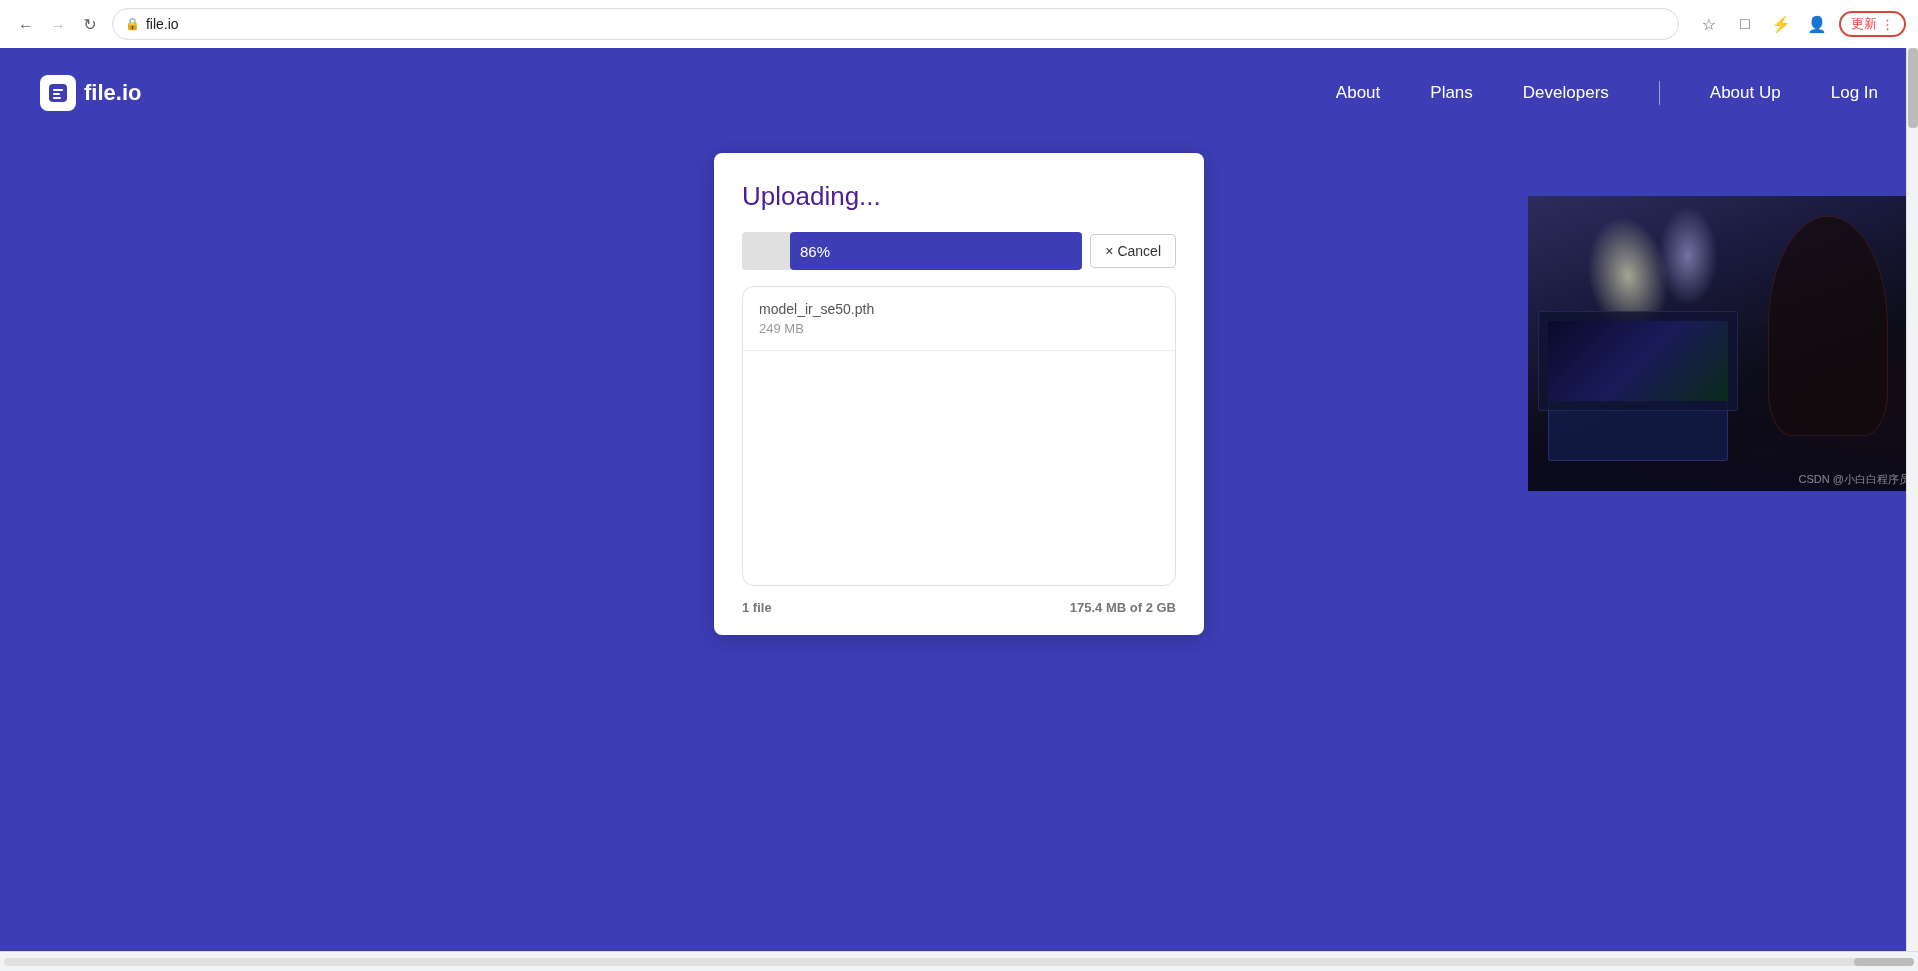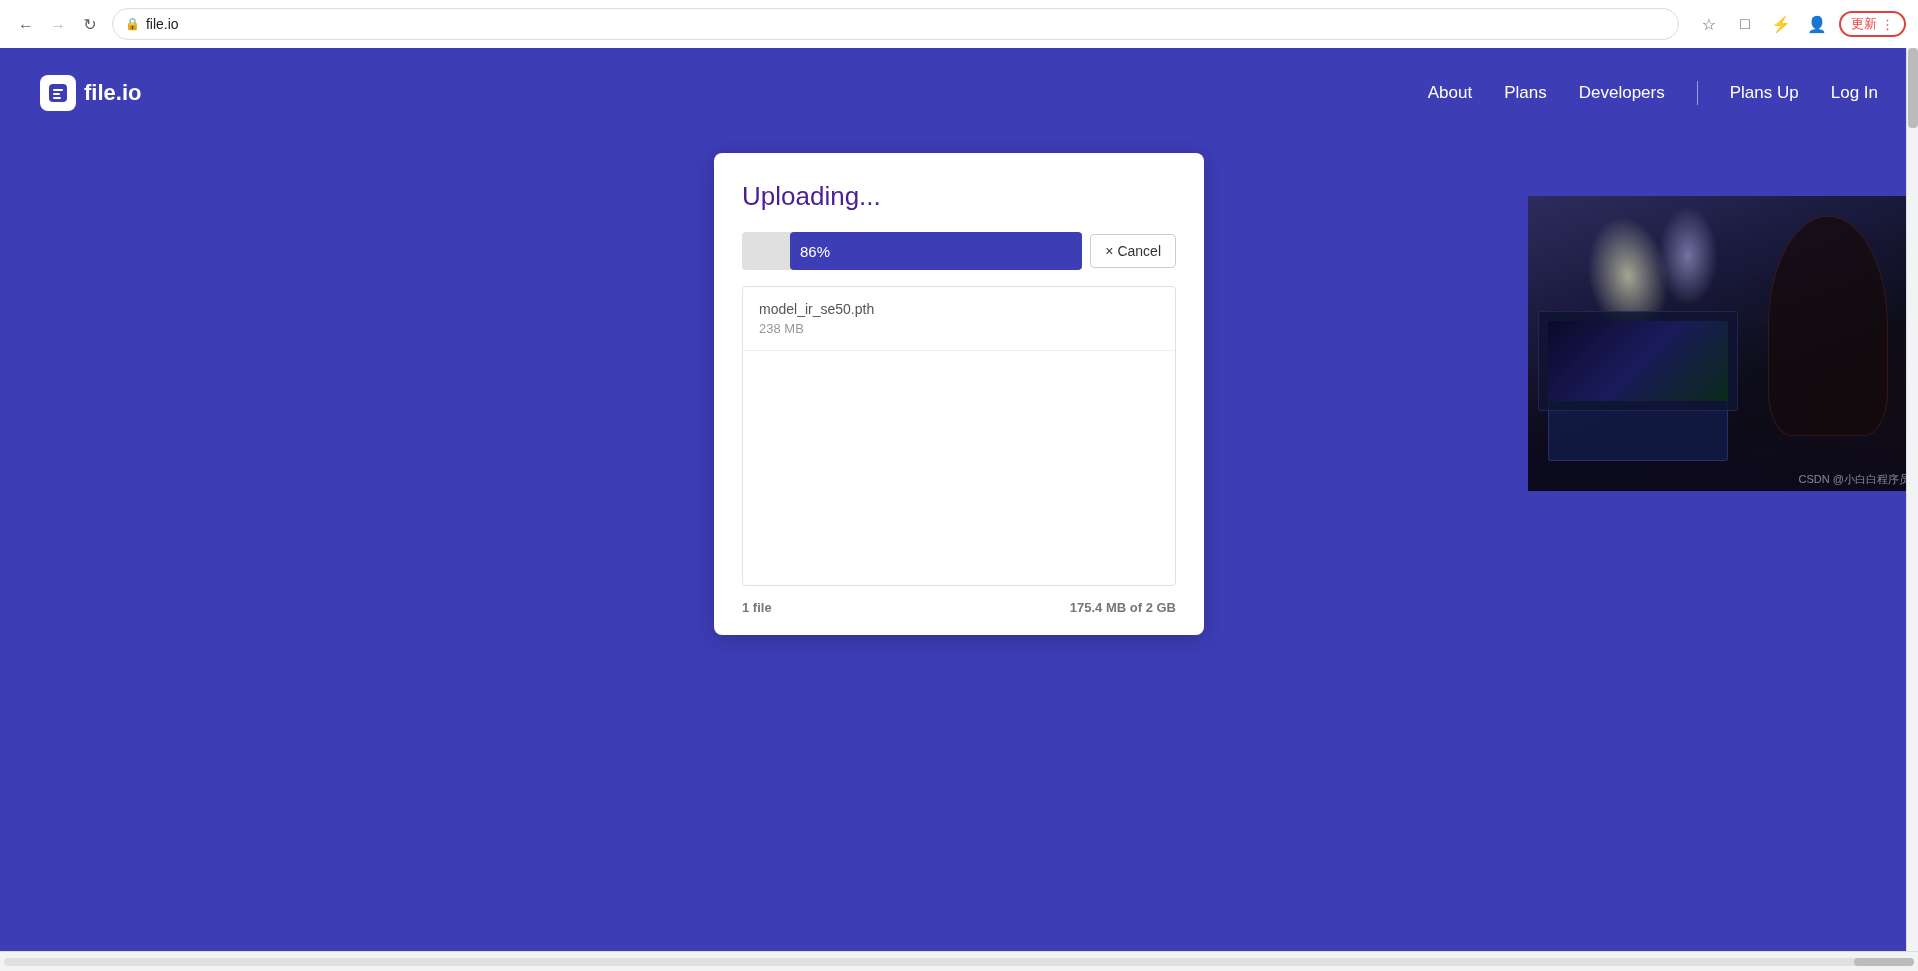--- a/index.html
+++ b/index.html
@@ -132,21 +132,21 @@
       color: #3d3db5;
     }
     .logo-text {
       color: #fff;
       font-size: 22px;
       font-weight: 600;
     }
     .nav-links {
       display: flex;
       align-items: center;
-      gap: 32px;
+      gap: 50px;
       margin-left: auto;
       padding-left: 200px;
       text-align: center;
     }
     .nav-link {
       color: #fff;
       text-decoration: none;
       font-size: 17px;
       font-weight: 500;
     }
@@ -216,21 +216,21 @@
       border-radius: 4px;
       cursor: pointer;
       font-size: 14px;
       color: #333;
       white-space: nowrap;
     }
 
     
     .file-list-area {
       border: 1px solid #e0e0e0;
-      border-radius: 4px;
+      border-radius: 12px;
       height: 300px;
       overflow-y: auto;
       position: relative;
     }
     .file-item {
       padding: 14px 16px;
       border-bottom: 1px solid #f0f0f0;
     }
     .file-name {
       font-size: 14px;
@@ -393,21 +393,21 @@
           <rect x="6" y="15" width="8" height="2" rx="1" fill="#fff"></rect>
         </svg>
       </div>
       <span class="logo-text">file.io</span>
     </div>
     <div class="nav-links">
       <a class="nav-link" href="#">About</a>
       <a class="nav-link" href="#">Plans</a>
       <a class="nav-link" href="#">Developers</a>
       <div class="nav-divider"></div>
-      <a class="nav-link signup" href="#">Plans Up</a>
+      <a class="nav-link signup" href="#">About Up</a>
       <a class="nav-link login" href="#">Log In</a>
     </div>
   </nav>
 
   <div class="upload-card">
     <div class="upload-title">Uploading...</div>
 
     <div class="progress-row">
       <div class="progress-bar-container">
         <div class="progress-bar-fill" style="width: 86%;">
@@ -416,21 +416,21 @@
       </div>
       <button class="cancel-btn">
         <span>×</span>
         <span>Cancel</span>
       </button>
     </div>
 
     <div class="file-list-area">
       <div class="file-item">
         <div class="file-name">model_ir_se50.pth</div>
-        <div class="file-size">238 MB</div>
+        <div class="file-size">249 MB</div>
       </div>
     </div>
 
     <div class="file-list-footer">
       <span>1 file</span>
       <span>175.4 MB of 2 GB</span>
     </div>
   </div>
 
   <div class="right-ad">

